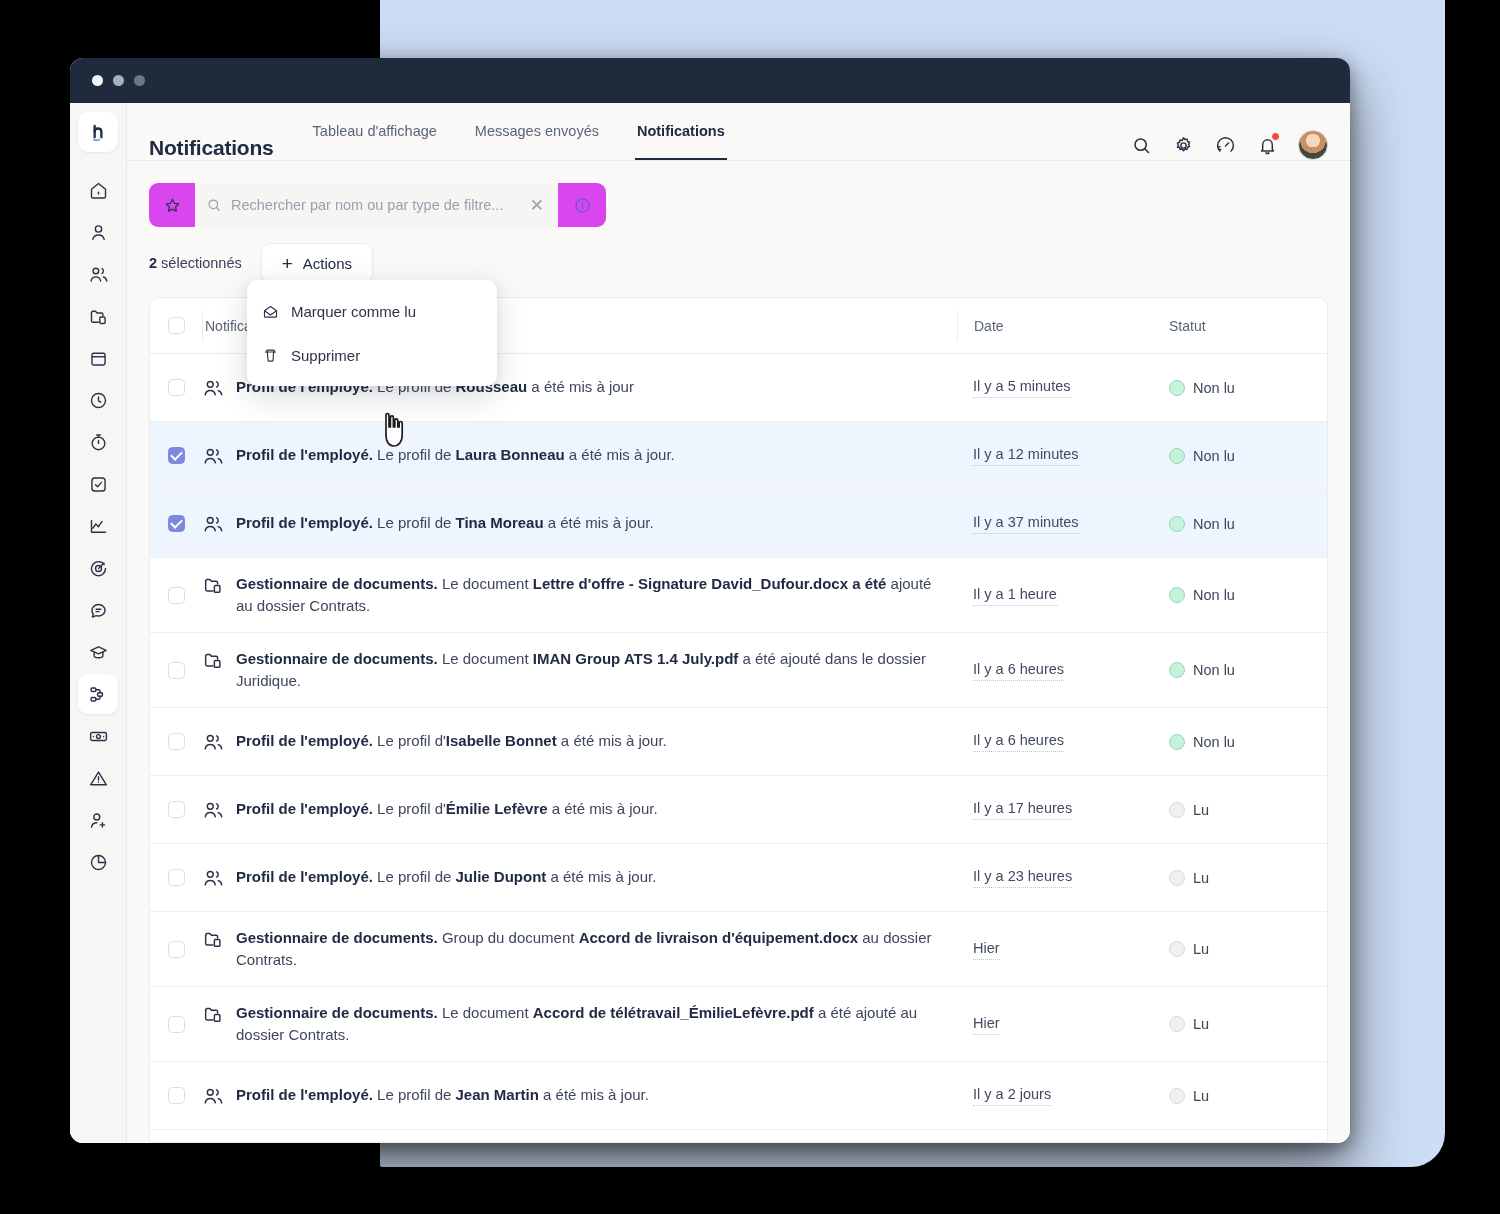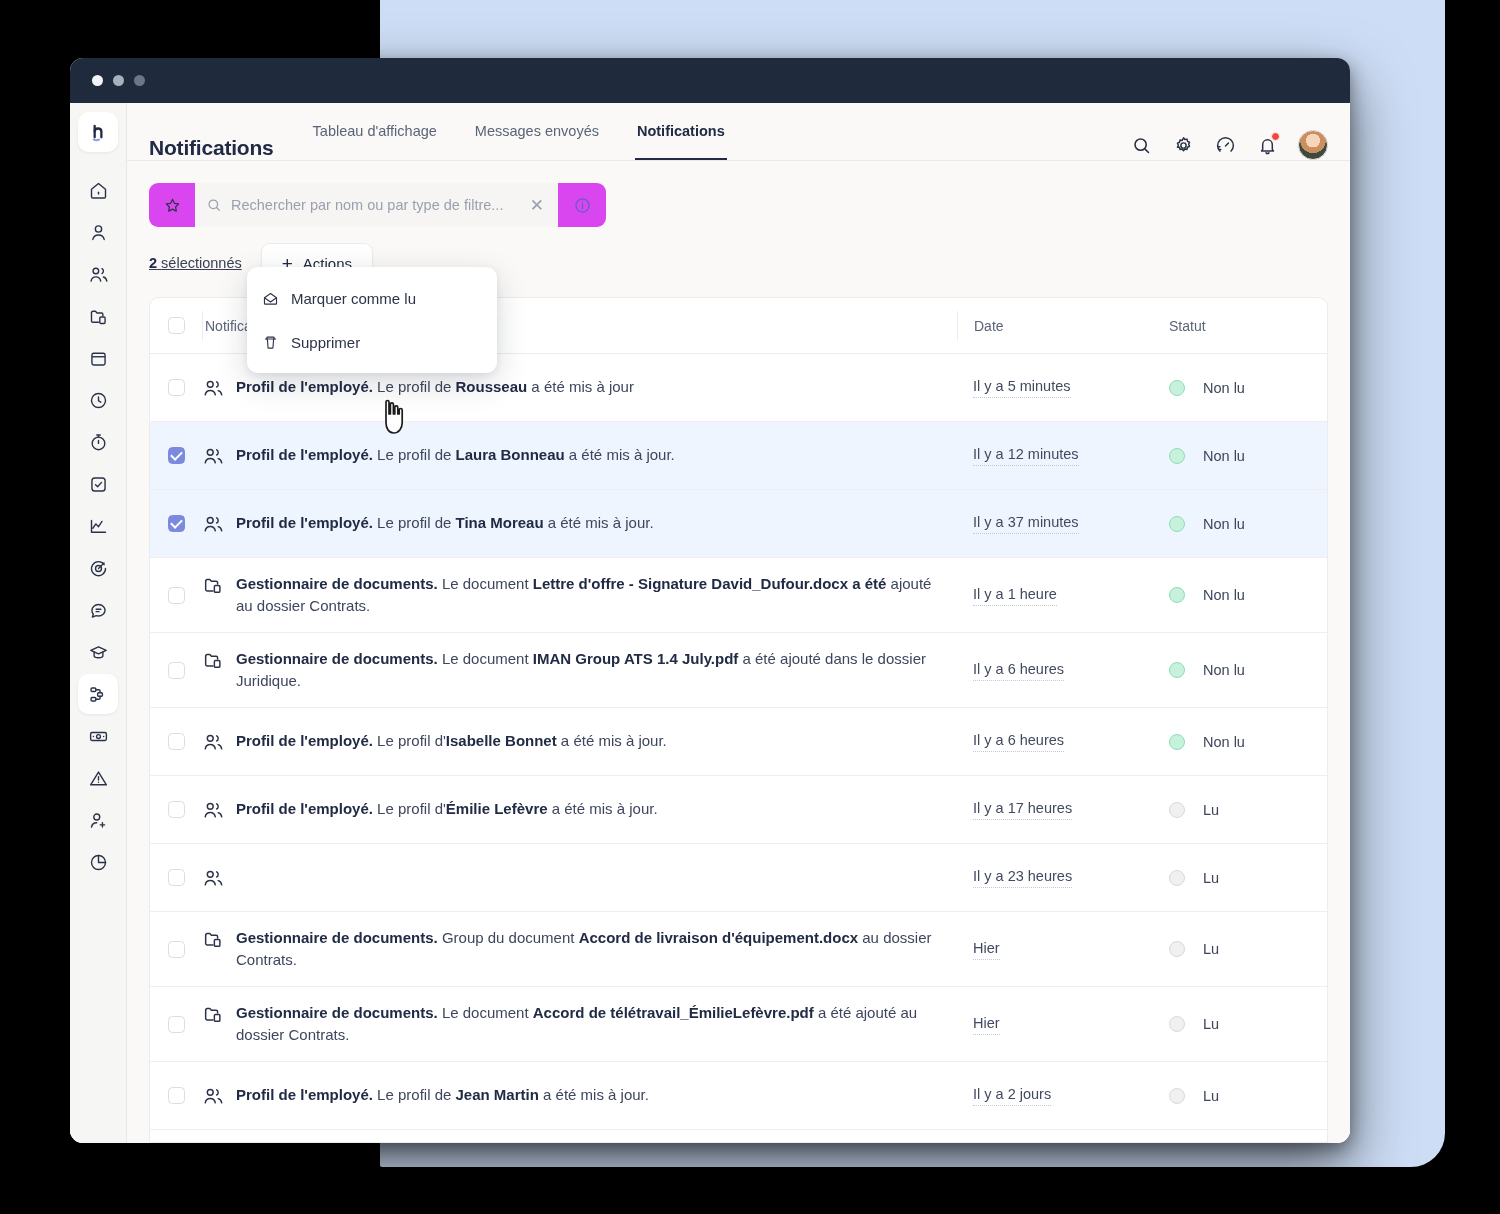--- a/index.html
+++ b/index.html
@@ -101,33 +101,33 @@
     flex:1; height: 44px; background:#f6f5f3; display:flex; align-items:center; gap:9px; padding: 0 11px;
   }
   .search-main svg.sicon { width:16px;height:16px;color:#8e93a3;}
   .search-ph { font-size: 14.5px; color:#9aa0ae; flex:1; }
   .xmark { font-size: 17px; color:#9aa0ae; cursor:pointer; padding-right:3px;}
   .info-cell { width: 48px; height:44px; display:flex;align-items:center;justify-content:center;cursor:pointer;}
   .info-cell svg { width:19px;height:19px;color:#5b5fc7;}
 
   
   .selrow { display:flex; align-items:center; gap: 19px; padding: 16px 22px 14px 22px; position:relative;}
-  .selcount { font-size:14.5px; color:#3a4156;text-decoration:underline;}
+  .selcount { font-size:14.5px; color:#3a4156;}
   .selcount b { font-weight:700; color:#222b45;}
   .actions-btn {
     background:#fff; border:1px solid #eeece8; border-radius:9px;
     height: 40px; padding: 0 20px; display:flex;align-items:center;gap:10px;
     font-size:15px; color:#222b45; cursor:pointer; box-shadow: 0 1px 2px rgba(0,0,0,0.05);
     font-weight:500;
   }
   .actions-btn .plus { font-size:19px; font-weight:400; line-height:1; color:#222b45;}
 
   
   .dropdown {
-    position:absolute; left: 120px; top: 40px; width: 250px;
+    position:absolute; left: 120px; top: 53px; width: 250px;
     background:#fff; border-radius: 11px; padding: 9px 0;
     box-shadow: 0 10px 32px rgba(23,28,48,0.16), 0 2px 7px rgba(23,28,48,0.08);
     z-index: 40;
   }
   .dd-item {
     display:flex; align-items:center; gap:12px; height: 44px; padding: 0 15px;
     font-size:15px; color:#2c3347; cursor:pointer;
   }
   .dd-item.hl { background:#dde8fa; }
   .dd-item svg { width:17px; height:17px; flex:0 0 17px;}
@@ -159,21 +159,21 @@
     transform: rotate(-45deg); margin-top:-2px;}
   .cell-notif { flex:1; display:flex; align-items:flex-start; gap:12px; padding: 15px 18px 15px 0; min-width:0;}
   .cell-notif .rowico { width:22px;height:22px;flex:0 0 22px; color:#2b3247; margin-top:1px;}
   .cell-notif .rowico svg { width:22px;height:22px;}
   .ntext { font-size:15px; color:#3d465c; line-height:1.47; }
   .ntext b { color:#222b45; font-weight:700;}
   .cell-date { width:200px; padding-left:16px; }
   .dateval {
     font-size:14.5px; color:#414a60; border-bottom:1.5px dotted #c3c8d4; padding-bottom:3px; display:inline-block;
   }
-  .cell-status { width:170px; padding-left:12px; display:flex; align-items:flex-end; gap:18px; }
+  .cell-status { width:170px; padding-left:12px; display:flex; align-items:flex-end; gap:8px; }
   .dotbadge { width:16px;height:16px;border-radius:50%; }
   .dotbadge.unread { background:#c6f2dc; border:1px solid #8fdcb8; }
   .dotbadge.read { background:#f0f0f0; border:1px solid #d8d8d8; }
   .statustxt { font-size:14.5px; color:#3d465c;}
 </style>
 </head>
 <body>
 
 <div id="stage">
 
@@ -546,20 +546,21 @@
               <div class="row">
                 <div class="cell-check">
                   <span class="cbox"></span>
                 </div>
                 <div class="cell-notif">
                   <span class="rowico"><svg viewBox="0 0 24 24" fill="none" stroke="#2b3247" stroke-width="1.6" stroke-linecap="round">
                       <circle cx="9" cy="8" r="3.2"></circle>
                       <path d="M3.5 19.5c.5-3 2.8-4.8 5.5-4.8s5 1.8 5.5 4.8"></path>
                       <path d="M16 5.3a3.2 3.2 0 0 1 0 5.6M17.6 14.9c2.1.5 3.5 2.2 3.9 4.6"></path>
                     </svg></span>
+                  <div class="ntext"><b>Profil de l'employé.</b><span> Le profil de </span><b>Julie Dupont</b><span> a été mis à jour.</span></div>
                 </div>
                 <div class="cell-date"><span class="dateval">Il y a 23 heures</span></div>
                 <div class="cell-status">
                   <span class="dotbadge read"></span>
                   <span class="statustxt">Lu</span>
                 </div>
               </div>
               <div class="row">
                 <div class="cell-check">
                   <span class="cbox"></span>

